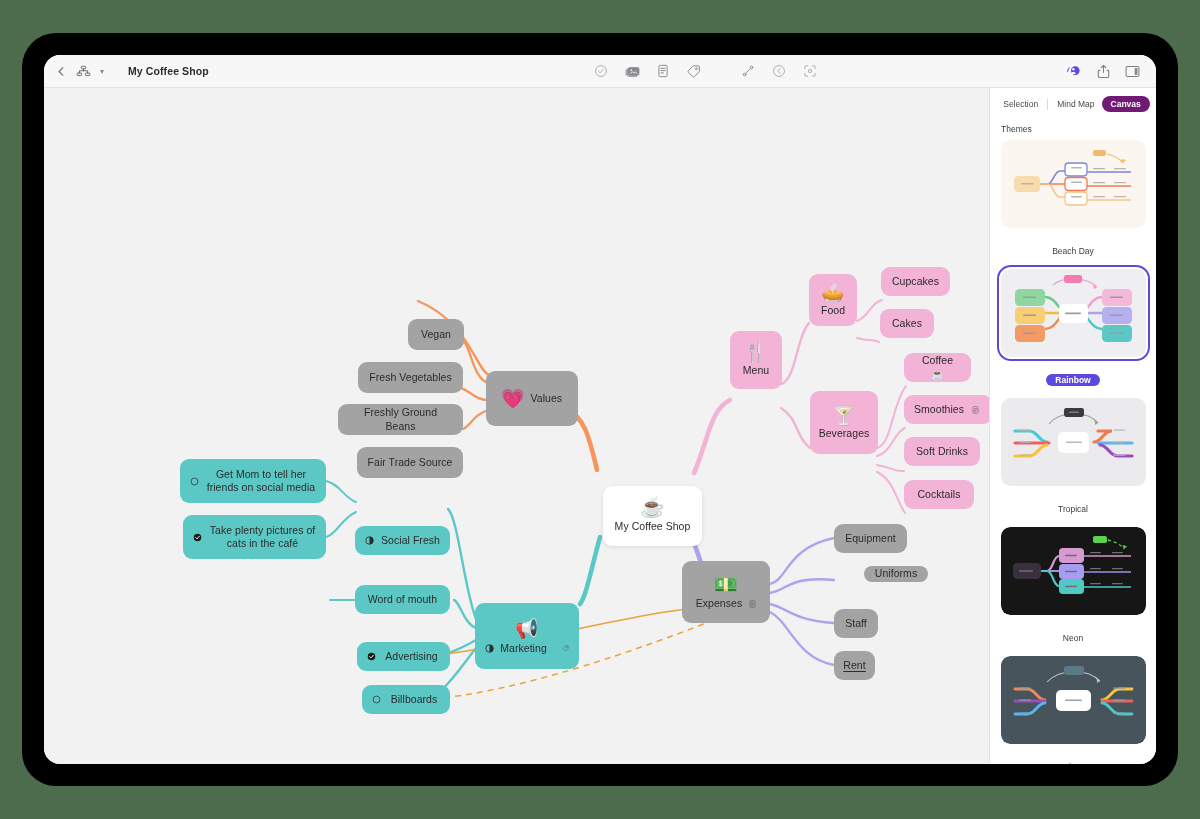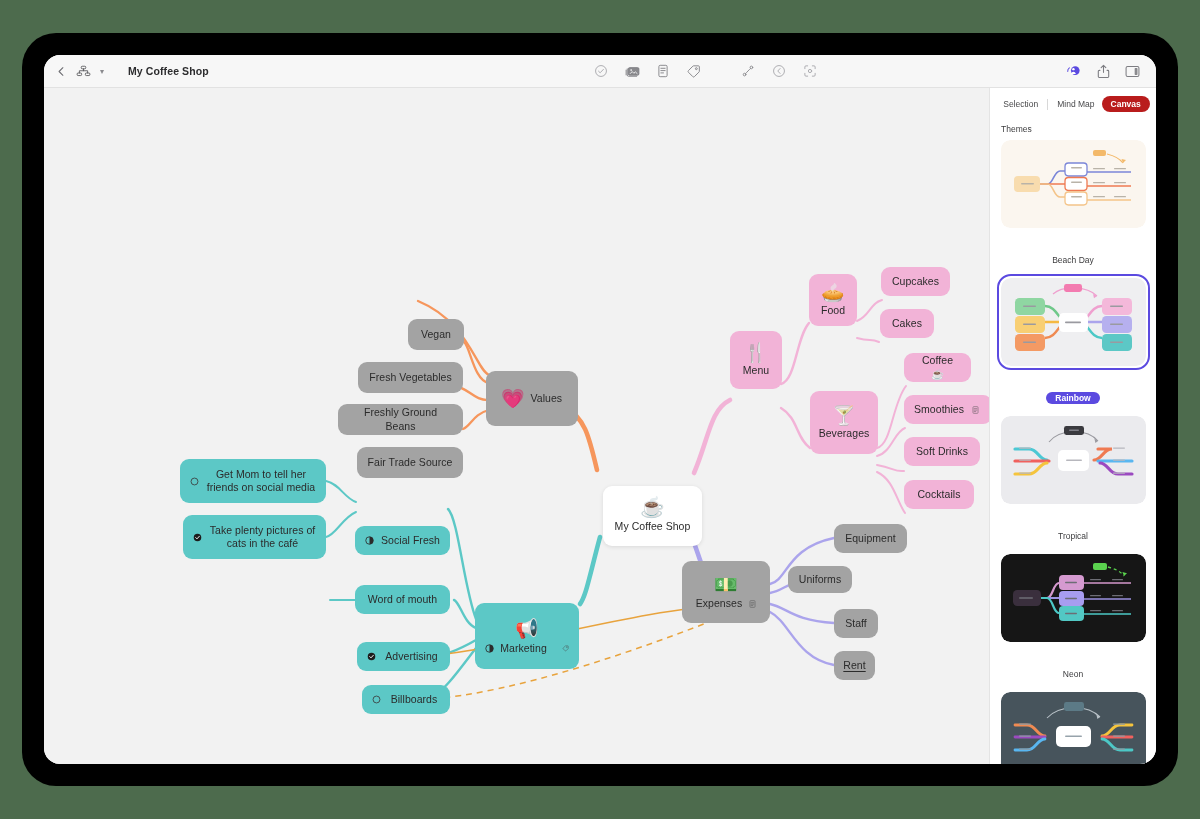--- a/index.html
+++ b/index.html
@@ -102,39 +102,39 @@
   }
   .tabbar {
     height: 28px; display: flex; align-items: center;
     justify-content: center; gap: 0; padding-top: 4px;
   }
   .tab {
     font-size: 8.5px; color: #4a4a4c; padding: 3px 7px;
     border-radius: 9px; white-space: nowrap;
   }
   .tab.divider { width: 1px; height: 11px; background: #d8d8d8; padding: 0; margin: 0 2px; border-radius: 0; }
-  .tab.active { background: #b91c1c; color: #fff; font-weight: bold; padding: 3px 9px; }
+  .tab.active { background: #701a75; color: #fff; font-weight: bold; padding: 3px 9px; }
   .section-title { font-size: 8.5px; color: #3c3c3e; padding: 8px 0 6px 11px; }
 
   .themes { padding: 0 11px; }
   .theme { margin-bottom: 11px; }
   .thumb {
     position: relative; width: 145px; height: 88px;
     border-radius: 9px; overflow: hidden;
   }
   .thumb.sel { outline: 2px solid #5b4ae0; outline-offset: 2px; border-radius: 10px; }
   .theme-name {
     text-align: center; font-size: 8.5px; color: #3c3c3e;
     margin-top: 5px;
   }
   .theme-name.sel {
     display: inline-block; background: #5b4ae0; color: #fff;
     border-radius: 7px; padding: 1px 9px; font-weight: bold;
   }
-  .name-row { text-align: center; margin-top: 21px; }
+  .name-row { text-align: center; margin-top: 12px; }
   .thumb svg { display: block; }
 </style>
 </head>
 <body>
 
 <div id="root">
   <div class="bezel"></div>
 
   <div class="device-screen">
 
@@ -440,21 +440,21 @@
             <svg width="7" height="8" viewBox="0 0 10 12" fill="none" stroke="#4a4a4a" stroke-width="1.1">
                 <rect x="1.2" y="1" width="7.6" height="10" rx="1.2"></rect>
                 <path d="M3 4h4M3 6.2h4M3 8.4h2.4" stroke-linecap="round"></path>
               </svg>
           </span>
         </div>
       </div>
       <div class="node leaf purple" style="left:790px; top:436px; width:73px; height:29px;">
         <span class="node-text">Equipment</span>
       </div>
-      <div class="node leaf purple" style="left:744px; top:478px; width:64px; height:27px;">
+      <div class="node leaf purple" style="left:820px; top:478px; width:64px; height:16px;">
         <span class="node-text">Uniforms</span>
       </div>
       <div class="node leaf purple" style="left:790px; top:521px; width:44px; height:29px;">
         <span class="node-text">Staff</span>
       </div>
       <div class="node leaf purple" style="left:790px; top:563px; width:41px; height:29px;">
         <span class="node-text underline-lbl">Rent</span>
       </div>
 
     </div>

